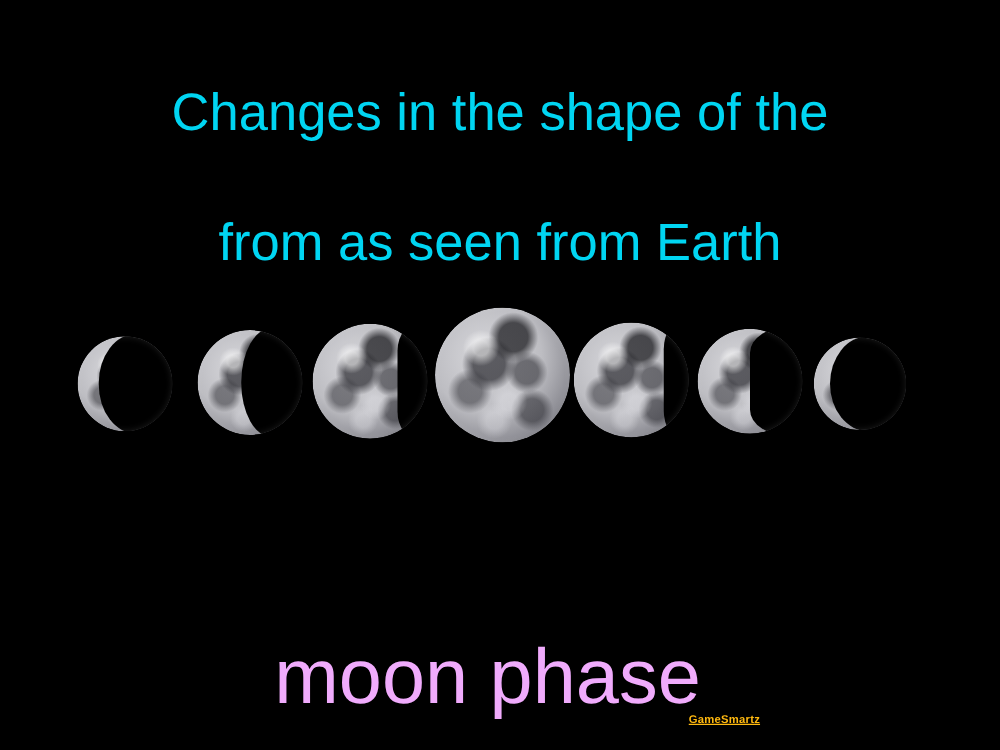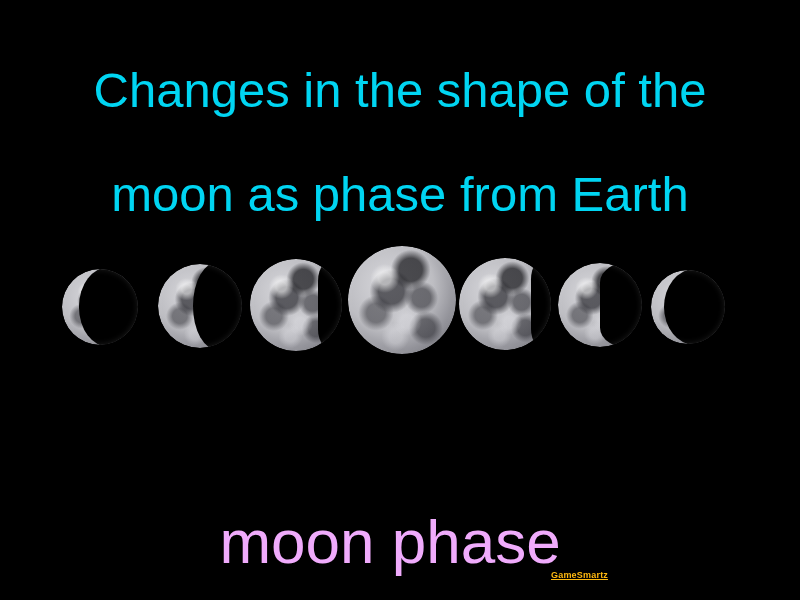--- a/index.html
+++ b/index.html
@@ -17,21 +17,21 @@
   }
 
   
   #definition-title {
     position: absolute;
     top: 12px;
     left: 0;
     width: 800px;
     text-align: center;
     color: #00d5f2;
-    font-size: 49px;
+    font-size: 42px;
     line-height: 52px;
     font-family: "Liberation Sans", sans-serif;
     font-weight: 400;
     letter-spacing: 0px;
     white-space: pre-line;
   }
   .title-line {
     display: block;
   }
 
@@ -105,21 +105,21 @@
     text-decoration: underline;
   }
 </style>
 </head>
 <body>
 
 <div id="stage">
 
   <div id="definition-title">
     <span class="title-line">Changes in the shape of the</span>
-    <span class="title-line">moon as phase from Earth</span>
+    <span class="title-line">from as seen from Earth</span>
   </div>
 
   <div id="moon-strip">
       <div class="moon" title="waning crescent" style="width: 76px; height: 76px; left: 62px; top: 39px;">
         <div class="moon-disc"></div>
         <div class="shadow" style="right: -1px; width: 60.28px; border-radius: 50%;"></div>
         <div class="limb-glow"></div>
       </div>
       <div class="moon" title="waning crescent thick" style="width: 84px; height: 84px; left: 158px; top: 34px;">
         <div class="moon-disc"></div>

